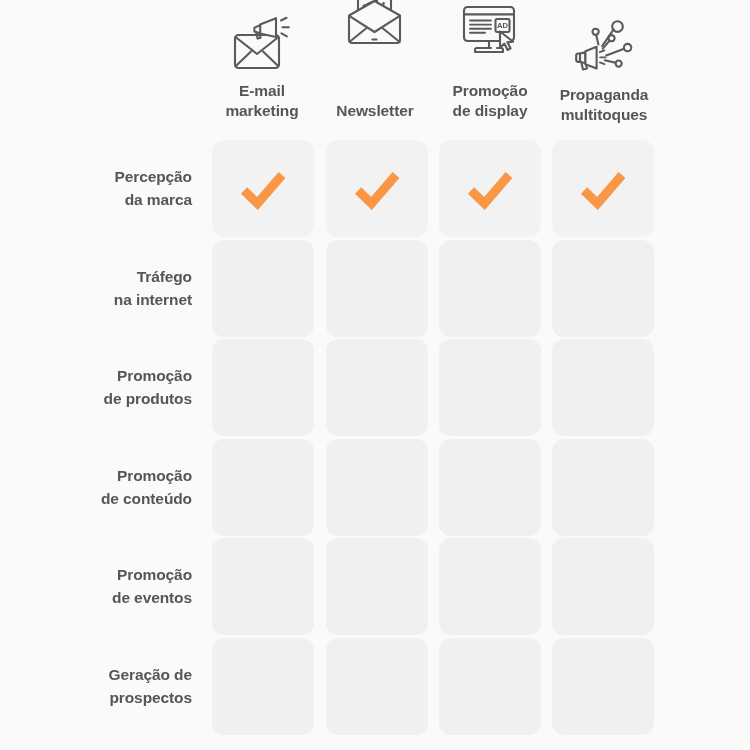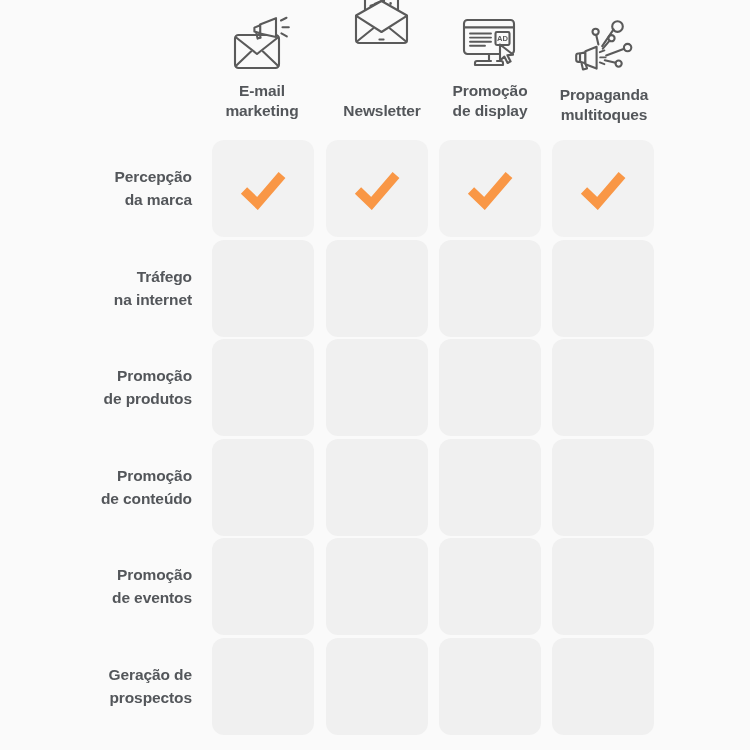--- a/index.html
+++ b/index.html
@@ -97,37 +97,37 @@
       <path d="M4.8 51 L20 36.5 M47.2 51 L32 36.5"></path>
       <path d="M29 18.5 L29 9.5 L45 3.2 L45 22 Z" fill="#fafafa"></path>
       <path d="M29.2 10.2 L23.4 12.6 L23.4 16.6 L29.2 18.2 Z" fill="#fafafa"></path>
       <path d="M25.2 17.2 L26.6 23.6 L29.6 22.8 L28.4 17.8"></path>
       <path d="M50 5.5 L55.5 2.8 M51.5 12.2 L57.8 12.2 M50.4 18.4 L55.8 21.4"></path>
     </svg>
       </div>
       <div class="col-label">E-mail
 marketing</div>
     </div>
-    <div class="col-header" style="left: 324px; top: 0px; gap: 47px;">
+    <div class="col-header" style="left: 317px; top: 0px; gap: 47px;">
       <div class="icon-wrap">
     <svg width="62" height="58" viewBox="0 0 62 58" fill="none" stroke="#5a5a5a" stroke-width="2.1" stroke-linecap="round" stroke-linejoin="round">
       <rect x="14" y="5" width="33" height="27" rx="1.6" fill="#fafafa"></rect>
       <path d="M24 13.6 L24 22 L33 25.6 L33 10 Z" fill="#fafafa"></path>
       <path d="M24.1 14.2 L19.6 15.8 L19.6 19.8 L24.1 21.4 Z" fill="#fafafa"></path>
       <path d="M36.5 14.8 L36.5 15.0 M36.5 18.0 L36.5 18.2 M36.5 21.2 L36.5 21.4" stroke-width="2.6"></path>
       <path d="M39.6 13.4 L39.6 13.6 M39.6 17.0 L39.6 17.2 M39.6 20.6 L39.6 20.8" stroke-width="2.6"></path>
       <path d="M5 25.5 L30.5 11 L56 25.5 L56 50 A3 3 0 0 1 53 53 L8 53 A3 3 0 0 1 5 50 Z" fill="#fafafa"></path>
       <path d="M5.6 26.2 L30.5 42 L55.4 26.2"></path>
       <path d="M5.6 51.8 L22 38.5 M55.4 51.8 L39 38.5"></path>
       <path d="M28.4 49.4 L32.6 49.4" stroke-width="2"></path>
     </svg>
       </div>
       <div class="col-label">Newsletter</div>
     </div>
-    <div class="col-header" style="left: 432px; top: 0px;">
+    <div class="col-header" style="left: 432px; top: 0px; justify-content: space-between;">
       <div class="icon-wrap">
     <svg width="60" height="56" viewBox="0 0 60 56" fill="none" stroke="#5a5a5a" stroke-width="2.1" stroke-linecap="round" stroke-linejoin="round">
       <rect x="4" y="4" width="50" height="34" rx="3.5"></rect>
       <path d="M4 11.4 L54 11.4"></path>
       <path d="M10 17.5 L31 17.5 M10 21.6 L31 21.6 M10 25.7 L31 25.7 M10 29.8 L25 29.8" stroke-width="1.9"></path>
       <rect x="35.5" y="16" width="14" height="13" rx="1.4"></rect>
       <text x="42.5" y="25.4" font-family="Liberation Sans, sans-serif" font-size="7.6" font-weight="bold" fill="#5a5a5a" stroke="none" text-anchor="middle">AD</text>
       <path d="M29 38 L29 45 M31 45 L17 45 A2 2 0 0 0 15 47 L15 49 L43 49 L43 47
                A2 2 0 0 0 41 45 L37 45"></path>
       <path d="M40 28.5 L40 44.5 L44.4 40.6 L47.6 47 L50.6 45.4 L47.4 39.2 L53 38.6 Z" fill="#fafafa"></path>

